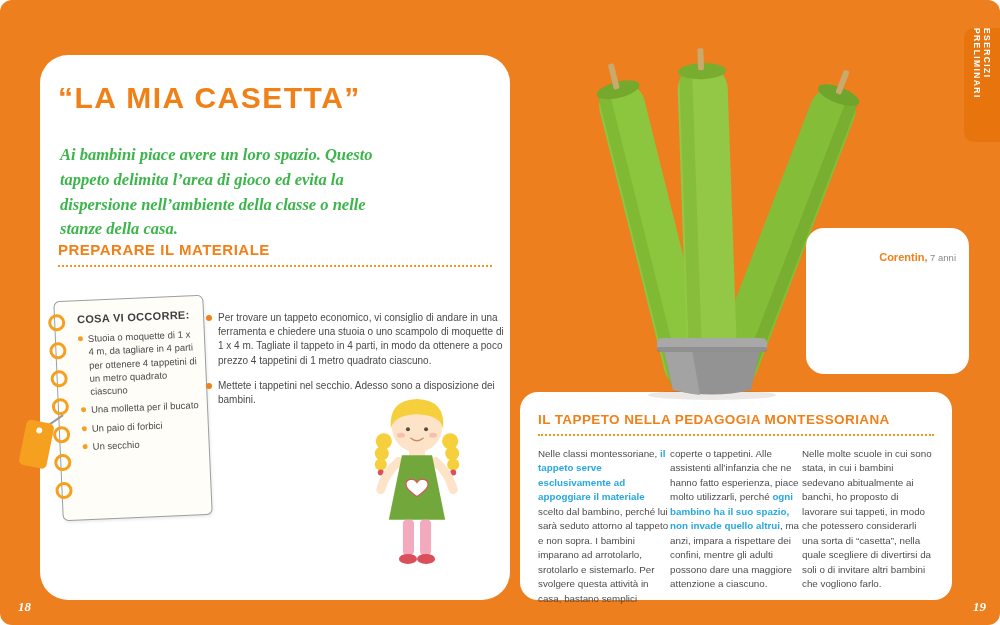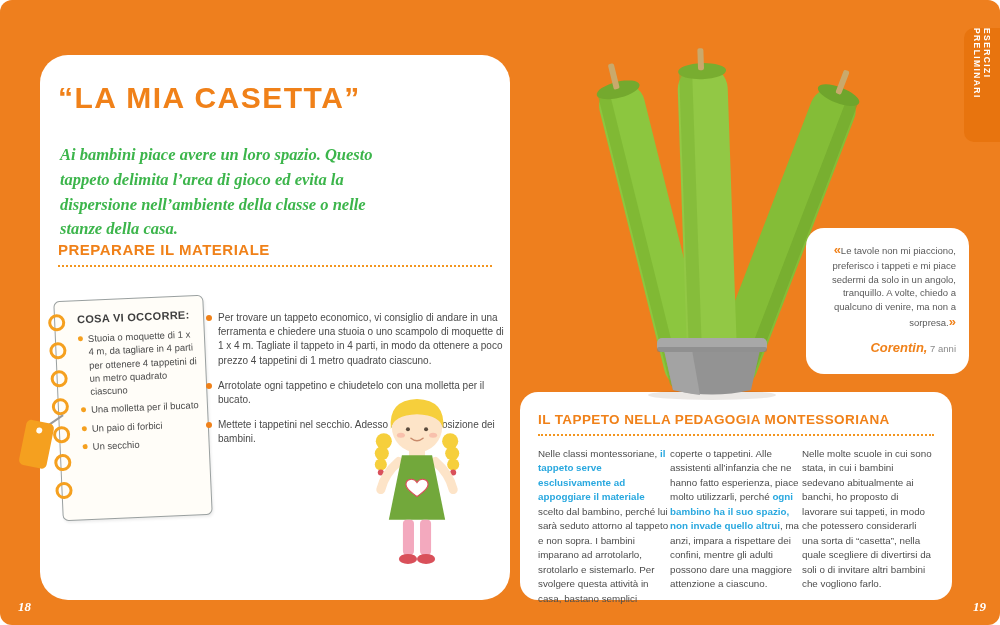--- a/index.html
+++ b/index.html
@@ -32,21 +32,21 @@
   
   .photo{position:absolute;left:540px;top:48px;width:340px;height:352px;z-index:3;}
 
   .vertical-tab{position:absolute;right:0;top:28px;width:36px;height:114px;background:#E8740E;border-radius:10px 0 0 10px;display:flex;align-items:center;justify-content:center;}
   .vertical-tab span{writing-mode:vertical-rl;font-size:8.5px;font-weight:bold;color:#ffffff;letter-spacing:1.4px;}
 
   .speech-bubble{position:absolute;left:806px;top:228px;width:163px;height:146px;background:#ffffff;border-radius:18px;padding:13px 13px 10px 13px;box-sizing:border-box;z-index:4;}
   .quote-text{margin:0;font-size:9.5px;line-height:1.42;color:#5A5A5A;text-align:right;}
   .guillemet{color:#F08119;font-weight:bold;font-size:13px;}
   .quote-author{margin:6px 0 0 0;text-align:right;}
-  .author-name{font-size:13px;font-weight:bold;font-style:italic;color:#F08119;}
+  .author-name{font-size:11px;font-weight:bold;color:#F08119;}
   .author-age{font-size:9.5px;color:#8a8a8a;}
 
   .right-panel{position:absolute;left:520px;top:392px;width:432px;height:208px;background:#ffffff;border-radius:18px;padding:12px 18px;box-sizing:border-box;z-index:2;}
   .section-header2{font-size:13.5px;font-weight:bold;color:#F08119;letter-spacing:.4px;padding:8px 0 7px 0;border-bottom:2px dotted #F2951F;margin-bottom:11px;}
   .columns{display:flex;}
   .col{flex:1;font-size:9.8px;color:#4D4D4D;line-height:1.48;}
   .hl{color:#29A8DF;font-weight:bold;}
 
   .pageno{position:absolute;bottom:10px;font-family:"Liberation Serif",serif;font-style:italic;font-weight:bold;font-size:13px;color:#ffffff;}
   .pageno.left{left:18px;}
@@ -78,21 +78,20 @@
         <p class="notepad-title">COSA VI OCCORRE:</p>
         <div class="np-item"><span class="np-bullet"></span><span>Stuoia o moquette di 1 x 4 m, da tagliare in 4 parti per ottenere 4 tappetini di un metro quadrato ciascuno</span></div>
         <div class="np-item"><span class="np-bullet"></span><span>Una molletta per il bucato</span></div>
         <div class="np-item"><span class="np-bullet"></span><span>Un paio di forbici</span></div>
         <div class="np-item"><span class="np-bullet"></span><span>Un secchio</span></div>
       </div>
     </div>
 
     <div class="steps">
       <div class="step"><span class="step-bullet"></span><span>Per trovare un tappeto economico, vi consiglio di andare in una ferramenta e chiedere una stuoia o uno scampolo di moquette di 1 x 4 m. Tagliate il tappeto in 4 parti, in modo da ottenere a poco prezzo 4 tappetini di 1 metro quadrato ciascuno.</span></div>
-      <div class="step"><span class="step-bullet"></span><span>Arrotolate ogni tappetino e chiudetelo con una molletta per il bucato.</span></div>
       <div class="step"><span class="step-bullet"></span><span>Mettete i tappetini nel secchio. Adesso sono a disposizione dei bambini.</span></div>
     </div>
 
     <svg class="girl-illustration" viewBox="0 0 120 185">
       <circle cx="27" cy="54" r="8" fill="#F6CF3C"></circle>
       <circle cx="25" cy="66" r="7" fill="#F6CF3C"></circle>
       <circle cx="24" cy="77" r="6" fill="#F6CF3C"></circle>
       <circle cx="24" cy="85" r="3" fill="#D9505A"></circle>
       <circle cx="93" cy="54" r="8" fill="#F6CF3C"></circle>
       <circle cx="95" cy="66" r="7" fill="#F6CF3C"></circle>
@@ -141,21 +140,20 @@
     <path d="M124,302 L133,342 Q150,346 160,347 L152,302 Z" fill="#A3A3A3"></path>
     <rect x="117" y="290" width="110" height="14" rx="5" fill="#A8A8A8"></rect>
     <rect x="117" y="299" width="110" height="5" rx="2" fill="#7C7C7C" opacity="0.55"></rect>
   </svg>
 
   <div class="vertical-tab">
     <span>ESERCIZI PRELIMINARI</span>
   </div>
 
   <div class="speech-bubble">
-    <p class="quote-text"><span class="guillemet">«</span><span>Le tavole non mi piacciono, preferisco i tappeti e mi piace sedermi da solo in un angolo, tranquillo. A volte, chiedo a qualcuno di venire, ma non a sorpresa.</span><span class="guillemet">»</span></p>
     <p class="quote-author"><span class="author-name">Corentin,</span><span class="author-age"> 7 anni</span></p>
   </div>
 
   <div class="right-panel">
     <div class="section-header2">IL TAPPETO NELLA PEDAGOGIA MONTESSORIANA</div>
     <div class="columns">
       <div class="col"><span>Nelle classi montessoriane, </span><span class="hl">il tappeto serve esclusivamente ad appoggiare il materiale</span><span> scelto dal bambino, perché lui sarà seduto attorno al tappeto e non sopra. I bambini imparano ad arrotolarlo, srotolarlo e sistemarlo. Per svolgere questa attività in casa, bastano semplici</span></div>
       <div class="col"><span>coperte o tappetini. Alle assistenti all’infanzia che ne hanno fatto esperienza, piace molto utilizzarli, perché </span><span class="hl">ogni bambino ha il suo spazio, non invade quello altrui</span><span>, ma anzi, impara a rispettare dei confini, mentre gli adulti possono dare una maggiore attenzione a ciascuno.</span></div>
       <div class="col"><span>Nelle molte scuole in cui sono stata, in cui i bambini sedevano abitualmente ai banchi, ho proposto di lavorare sui tappeti, in modo che potessero considerarli una sorta di “casetta”, nella quale scegliere di divertirsi da soli o di invitare altri bambini che vogliono farlo.</span></div>
     </div>

